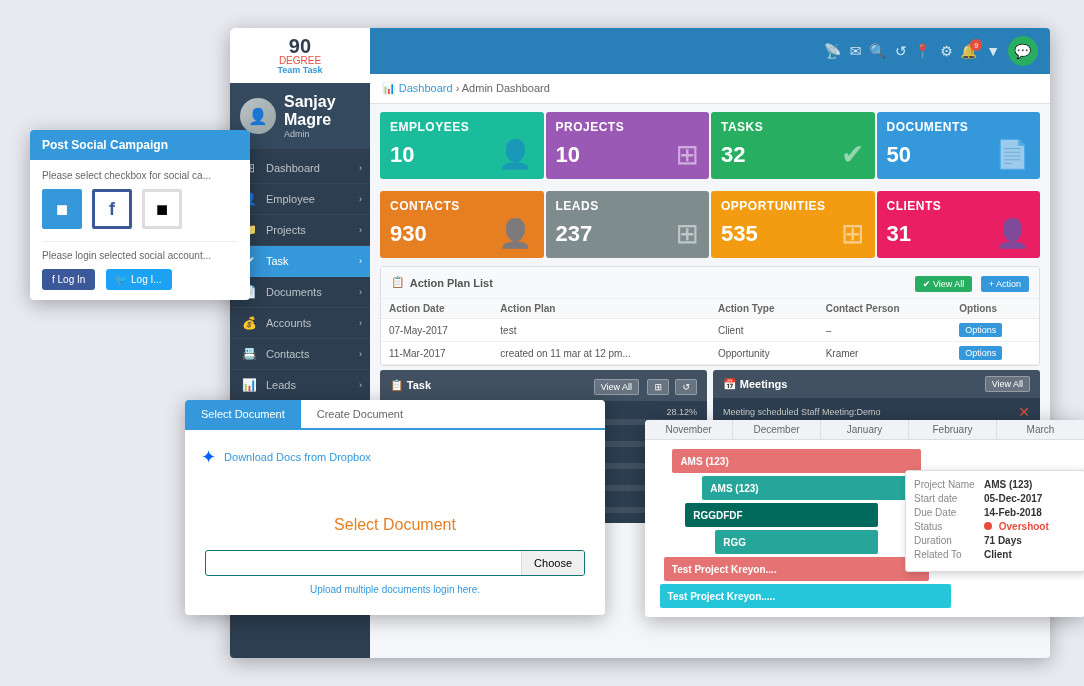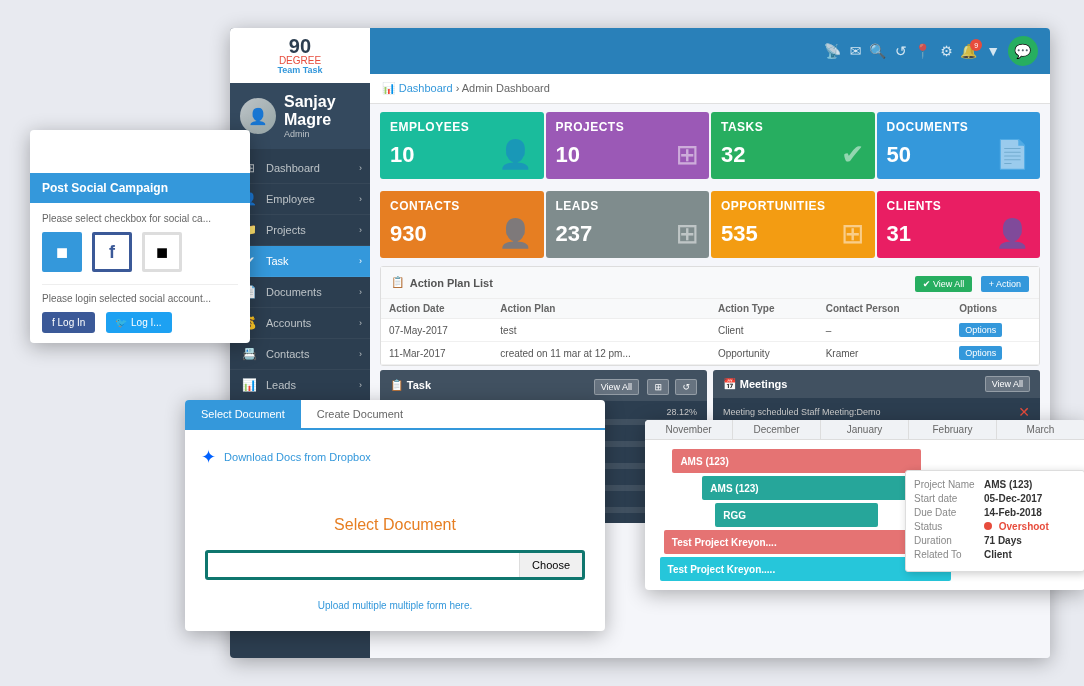--- a/index.html
+++ b/index.html
@@ -299,21 +299,20 @@
       box-shadow: 0 4px 20px rgba(0,0,0,0.3);
       overflow: hidden;
       z-index: 10;
     }
     .social-header {
       background: #3498db;
       color: #fff;
       padding: 8px 12px;
       font-size: 12px;
       font-weight: bold;
-      margin-top: 43px;
     }
     .social-body { padding: 10px 12px; }
     .social-label { font-size: 10px; color: #666; margin-bottom: 8px; }
     .social-icons { display: flex; gap: 10px; margin-bottom: 12px; }
     .social-icon-btn {
       width: 40px; height: 40px;
       border: 3px solid #3498db;
       display: flex;
       align-items: center;
       justify-content: center;
@@ -379,24 +378,24 @@
       color: #3498db;
       margin-bottom: 12px;
       cursor: pointer;
     }
     .dropbox-icon { font-size: 18px; color: #0061ff; }
     .select-doc-section { padding: 20px; text-align: center; }
     .select-doc-title { font-size: 16px; color: #e67e22; margin-bottom: 16px; }
     .file-input-row {
       display: flex;
       align-items: center;
-      border: 3px solid #0f766e;
+      border: 1px solid #0f766e;
       border-radius: 3px;
       overflow: hidden;
-      margin-bottom: 20px;
+      margin-bottom: 8px;
       padding-left: 40px;
     }
     .file-input-field {
       flex: 1;
       padding: 6px 8px;
       border: none;
       font-size: 11px;
       outline: none;
     }
     .file-choose-btn {
@@ -801,39 +800,42 @@
       <span class="dropbox-icon">✦</span>
       <span>Download Docs from Dropbox</span>
     </div>
   </div>
   <div class="select-doc-section">
     <div class="select-doc-title">Select Document</div>
     <div class="file-input-row">
       <input type="text" class="file-input-field" readonly="" style="">
       <button class="file-choose-btn">Choose</button>
     </div>
-    <div class="upload-link">Upload multiple multiple form here.</div>
+    <div class="upload-link">Upload multiple documents login here.</div>
   </div>
 </div>
 
 <div class="gantt-overlay">
   <div class="gantt-months">
     <div class="gantt-month">November</div>
     <div class="gantt-month">December</div>
     <div class="gantt-month">January</div>
     <div class="gantt-month">February</div>
     <div class="gantt-month">March</div>
   </div>
   <div class="gantt-body">
     <div class="gantt-bar" style="background:#e57373;width:58%;margin-left:5%;">
       <span>AMS (123)</span>
     </div>
     <div class="gantt-bar" style="background:#26a69a;width:50%;margin-left:12%;">
       <span>AMS (123)</span>
     </div>
+    <div class="gantt-bar" style="background:#00695c;width:45%;margin-left:8%;">
+      <span>RGGDFDF</span>
+    </div>
     <div class="gantt-bar" style="background:#26a69a;width:38%;margin-left:15%;">
       <span>RGG</span>
     </div>
     <div class="gantt-bar" style="background:#e57373;width:62%;margin-left:3%;">
       <span>Test Project Kreyon....</span>
     </div>
     <div class="gantt-bar" style="background:#26c6da;width:68%;margin-left:2%;">
       <span>Test Project Kreyon.....</span>
     </div>
 

